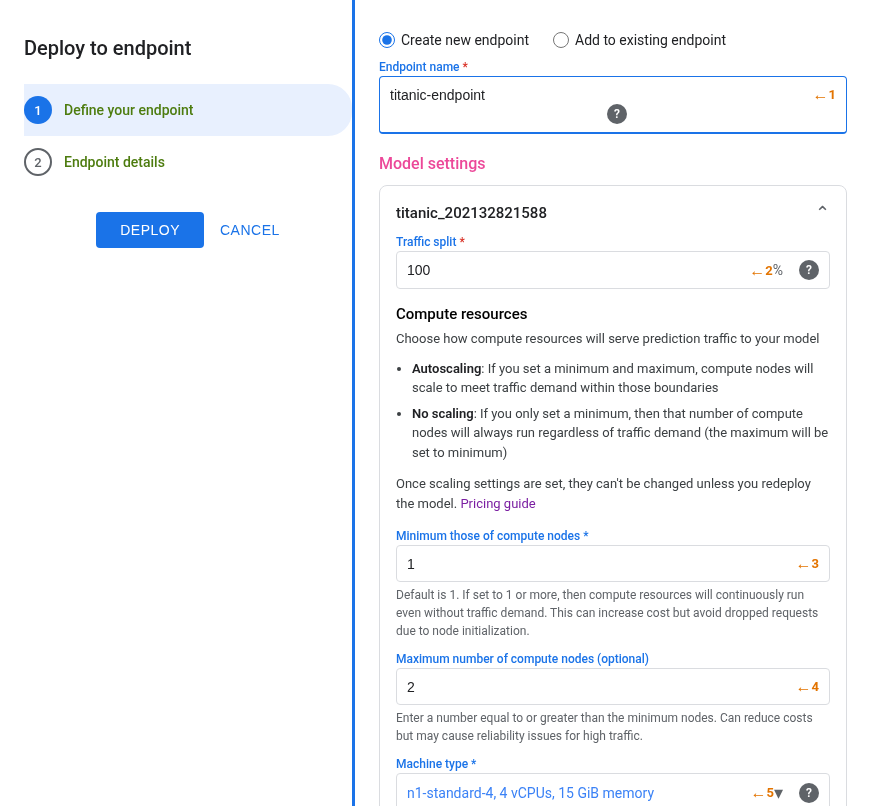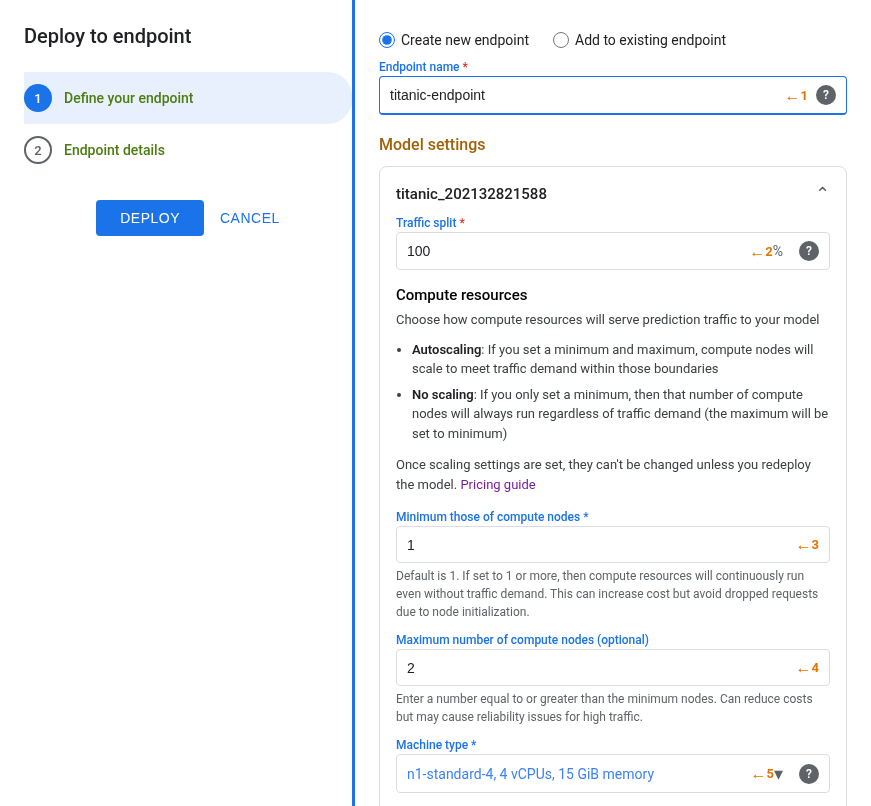--- a/index.html
+++ b/index.html
@@ -11,21 +11,21 @@
       display: flex;
       height: 806px;
       width: 871px;
       overflow: hidden;
     }
 
     
     .sidebar {
       width: 355px;
       min-width: 355px;
-      padding: 24px 0 0 24px;
+      padding: 36px 0 0 24px;
       border-right: 3px solid #1a73e8;
       background: #fff;
       display: flex;
       flex-direction: column;
     }
     .sidebar-title {
       font-size: 20px;
       font-weight: 500;
       color: #202124;
       margin-bottom: 24px;
@@ -138,20 +138,21 @@
     }
     .field-label .required { color: #d93025; }
     .field-input-wrap {
       display: flex;
       align-items: center;
       border: 1px solid #dadce0;
       border-radius: 4px;
       padding: 8px 10px;
       background: #fff;
       position: relative;
+      flex-direction: column;
     }
     .field-input-wrap.focused {
       border-color: #1a73e8;
       border-bottom: 2px solid #1a73e8;
     }
     .field-input {
       flex: 1;
       border: none;
       outline: none;
       font-size: 14px;
@@ -171,21 +172,21 @@
       cursor: pointer;
       flex-shrink: 0;
       margin-left: 8px;
       font-weight: 600;
     }
 
     
     .section-title {
       font-size: 16px;
       font-weight: 500;
-      color: #a16207;
+      color: #ec4899;
       margin: 20px 0 12px 0;
     }
 
     
     .model-card {
       border: 1px solid #dadce0;
       border-radius: 8px;
       padding: 16px;
       margin-bottom: 8px;
     }

